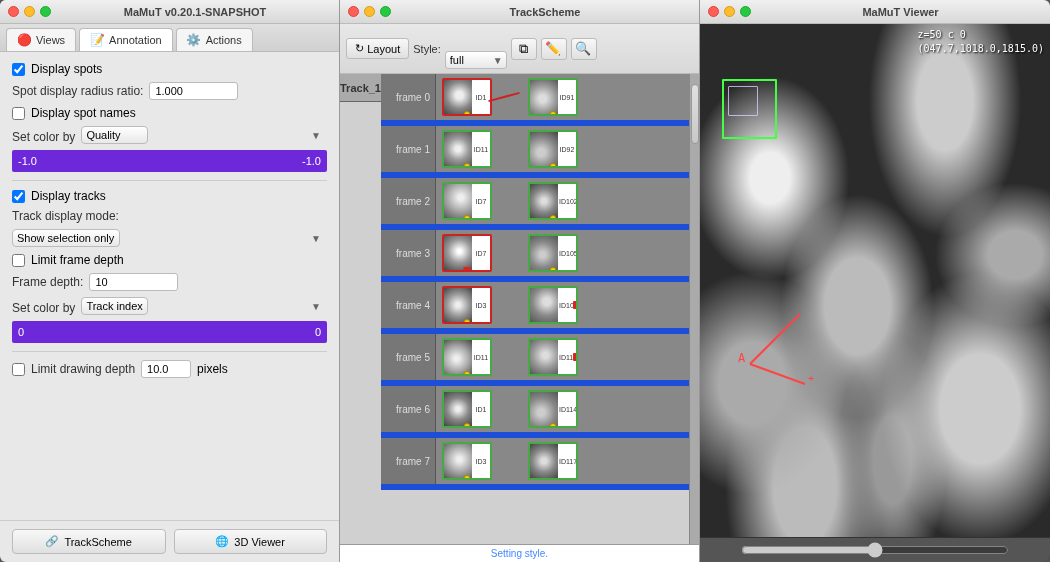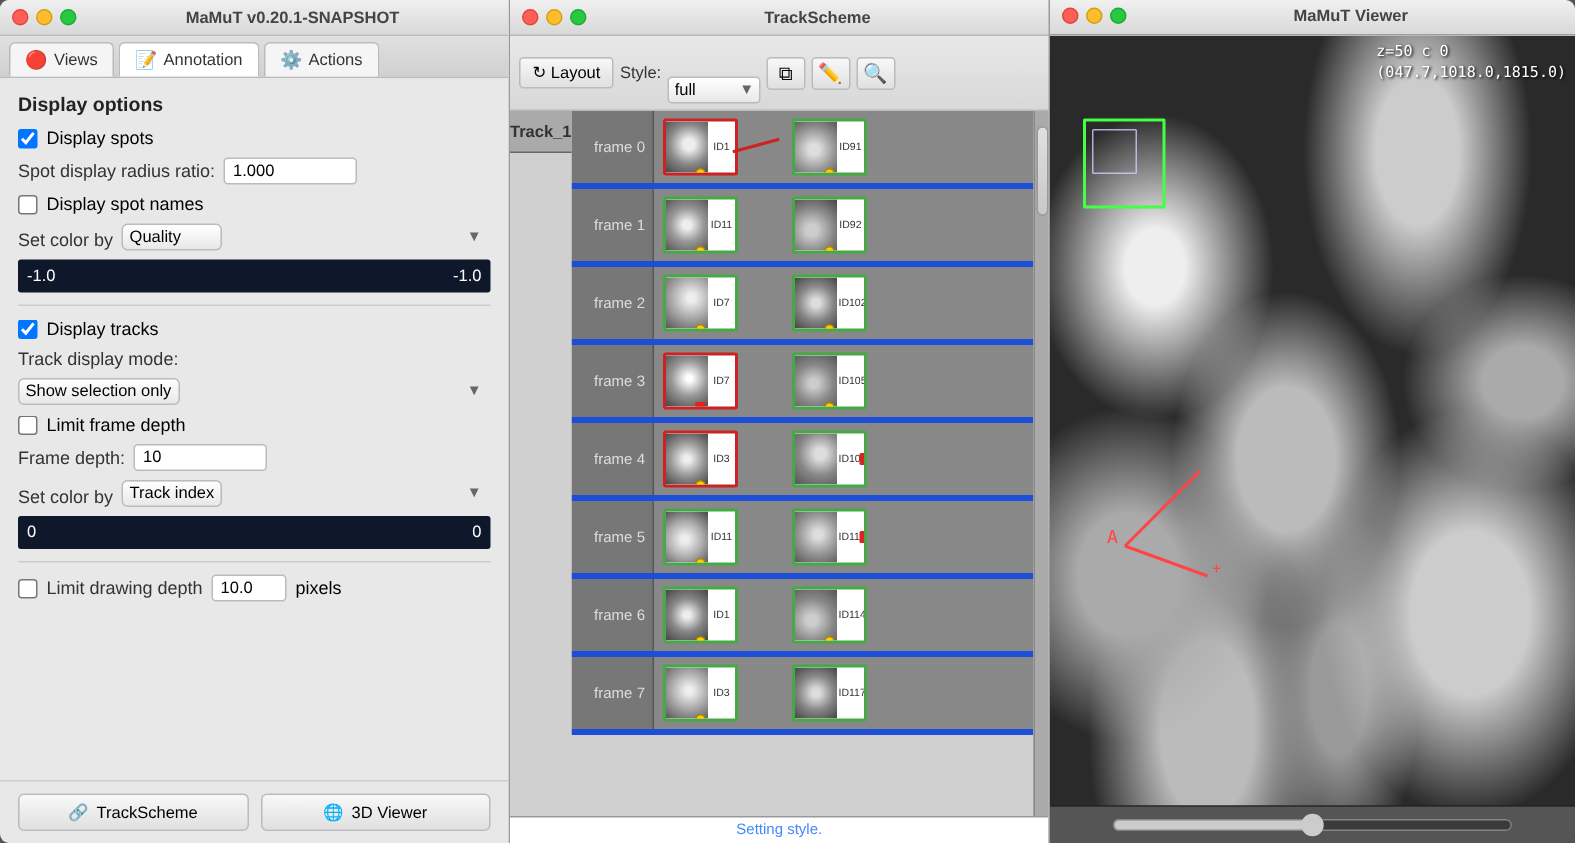--- a/index.html
+++ b/index.html
@@ -107,21 +107,21 @@
     }
     .form-input {
       border: 1px solid #bbb;
       background: #fff;
       border-radius: 3px;
       padding: 2px 5px;
       font-size: 11px;
       width: 89px;
     }
     .red-slider-bar {
-      background: #0f172a;
+      background: #6d28d9;
       border-radius: 2px;
       height: 22px;
       display: flex;
       align-items: center;
       justify-content: space-between;
       padding: 0 6px;
       margin-bottom: 8px;
     }
     .red-slider-bar span {
       color: #fff;
@@ -285,20 +285,21 @@
       background: #222;
       display: flex;
       flex-direction: column;
       overflow: hidden;
       border-radius: 0 6px 6px 0;
     }
     .right-titlebar {
       background: linear-gradient(to bottom, #f0f0f0, #d8d8d8);
       padding: 5px 8px;
       display: flex;
+      align-items: center;
       border-bottom: 1px solid #bbb;
       min-height: 24px;
     }
     .viewer-area {
       flex: 1;
       background: #111;
       position: relative;
       overflow: hidden;
     }
     .viewer-canvas {
@@ -370,21 +371,21 @@
     }
     .frames-rows {
       flex: 1;
       overflow-y: auto;
       overflow-x: hidden;
     }
     .frames-rows::-webkit-scrollbar { display: none; }
     .frame-row {
       display: flex;
       align-items: stretch;
-      border-bottom: 4px solid #1d4ed8;
+      border-bottom: 6px solid #1d4ed8;
       min-height: 52px;
       justify-content: flex-end;
     }
     .frame-row-label {
       width: 55px;
       background: #777;
       border-right: 1px solid #555;
       display: flex;
       align-items: center;
       justify-content: flex-end;
@@ -497,21 +498,20 @@
     <div class="tab-btn active">
       <span class="tab-icon">📝</span>
       <span>Annotation</span>
     </div>
     <div class="tab-btn">
       <span class="tab-icon">⚙️</span>
       <span>Actions</span>
     </div>
   </div>
   <div class="panel-content">
-    <div class="section-title">Display options</div>
     <div class="checkbox-row">
       <input type="checkbox" checked="" style="">
       <span>Display spots</span>
     </div>
     <div class="form-row">
       <span class="form-label">Spot display radius ratio:</span>
       <input class="form-input" type="text" value="1.000" style="">
     </div>
     <div class="checkbox-row">
       <input type="checkbox" style="">

